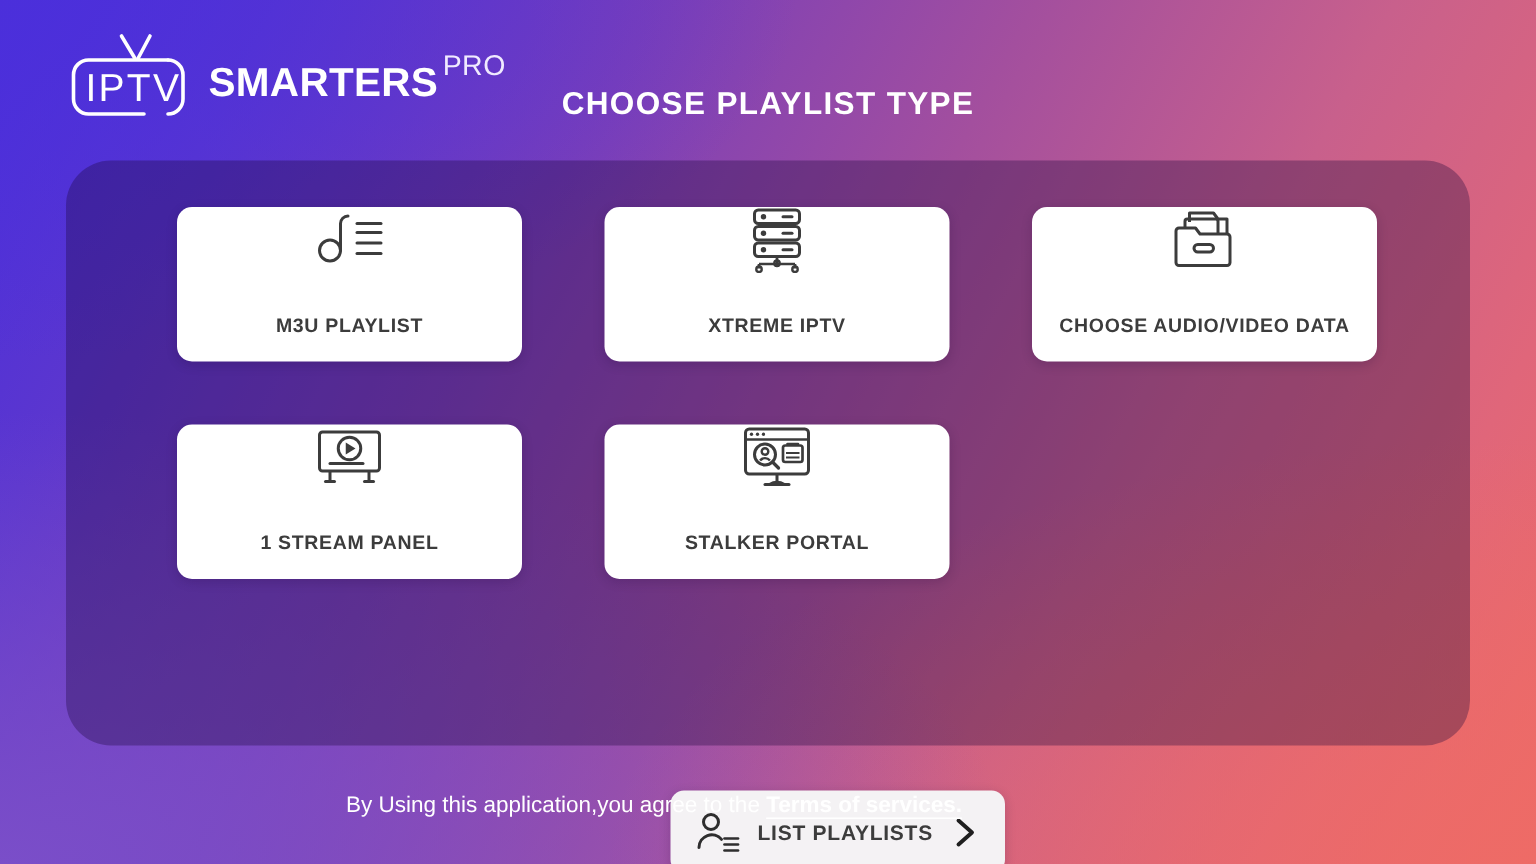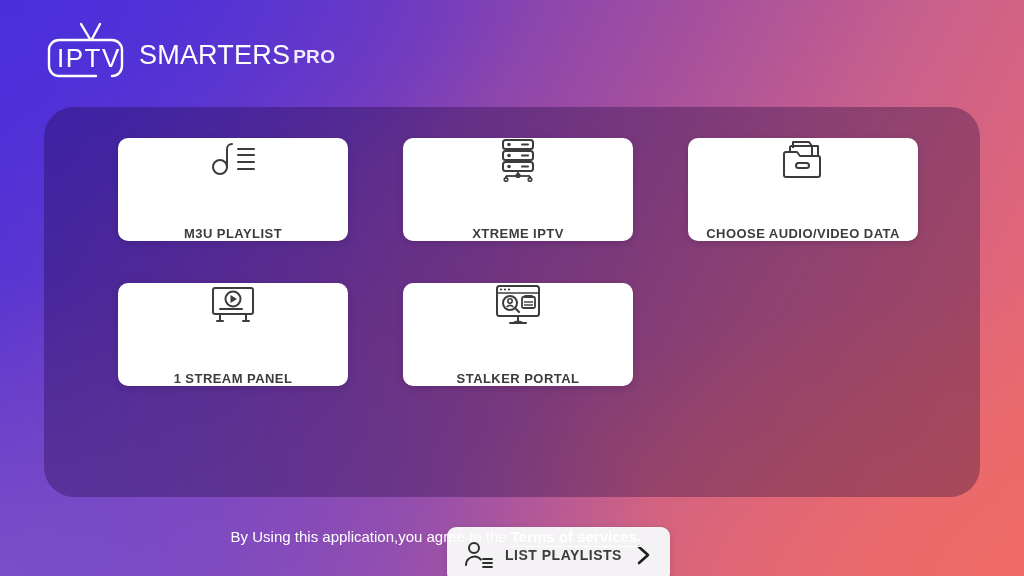--- a/index.html
+++ b/index.html
@@ -52,34 +52,34 @@
     left: 34px;
     top: 20px;
     display: flex;
     align-items: flex-end;
     height: 58px;
   }
   .logo-mark { display: block; }
   .logo-word {
     color: #ffffff;
     font-size: 27px;
-    font-weight: normal;
+    font-weight: bold;
     letter-spacing: 0.2px;
     line-height: 1;
     margin-left: 1px;
     margin-bottom: 9px;
   }
   .logo-pro {
     color: #f0eaff;
     font-size: 19px;
-    font-weight: bold;
+    font-weight: normal;
     letter-spacing: 0.3px;
     line-height: 1;
     margin-left: 3px;
-    margin-bottom: 12px;
+    margin-bottom: 24px;
   }
 
   .page-title {
     position: absolute;
     left: 0;
     top: 58px;
     width: 1024px;
     text-align: center;
     color: #ffffff;
     font-size: 21px;
@@ -110,23 +110,24 @@
     column-gap: 55px;
     row-gap: 42px;
   }
 
   .card {
     background: #ffffff;
     border-radius: 10px;
     display: flex;
     flex-direction: column;
     align-items: center;
-    justify-content: space-between;
+    justify-content: flex-start;
     box-shadow: 0 2px 7px rgba(30, 0, 50, 0.18);
     cursor: pointer;
+    gap: 20px;
   }
   .card-icon {
     height: 44px;
     display: flex;
     align-items: center;
     justify-content: center;
     margin-bottom: 7px;
   }
   .card-label {
     color: #3c3c3c;
@@ -200,20 +201,21 @@
         <path d="M78 20 H25 a10 10 0 0 0 -10 10 V46 a10 10 0 0 0 10 10 H62" stroke="#ffffff" stroke-width="2.4" fill="none" stroke-linecap="round"></path>
         <path d="M78 20 a10 10 0 0 1 10 10 V46 a10 10 0 0 1 -10 10" stroke="#ffffff" stroke-width="2.4" fill="none" stroke-linecap="round"></path>
 
         <text x="23" y="47" font-family="Liberation Sans, sans-serif" font-size="26" font-weight="normal" fill="#ffffff" letter-spacing="1.5">IPTV</text>
       </svg>
     </span>
     <span class="logo-word">SMARTERS</span>
     <span class="logo-pro">PRO</span>
   </div>
 
+  <div class="page-title">CHOOSE PLAYLIST TYPE</div>
 </div>
 
 <div class="panel">
 
   <div class="grid">
 
     <div class="card">
       <span class="card-icon">
         <svg width="46" height="40" viewBox="0 0 46 40">
           <circle cx="10" cy="27" r="7" stroke="#3c3c3c" stroke-width="2" fill="none"></circle>

